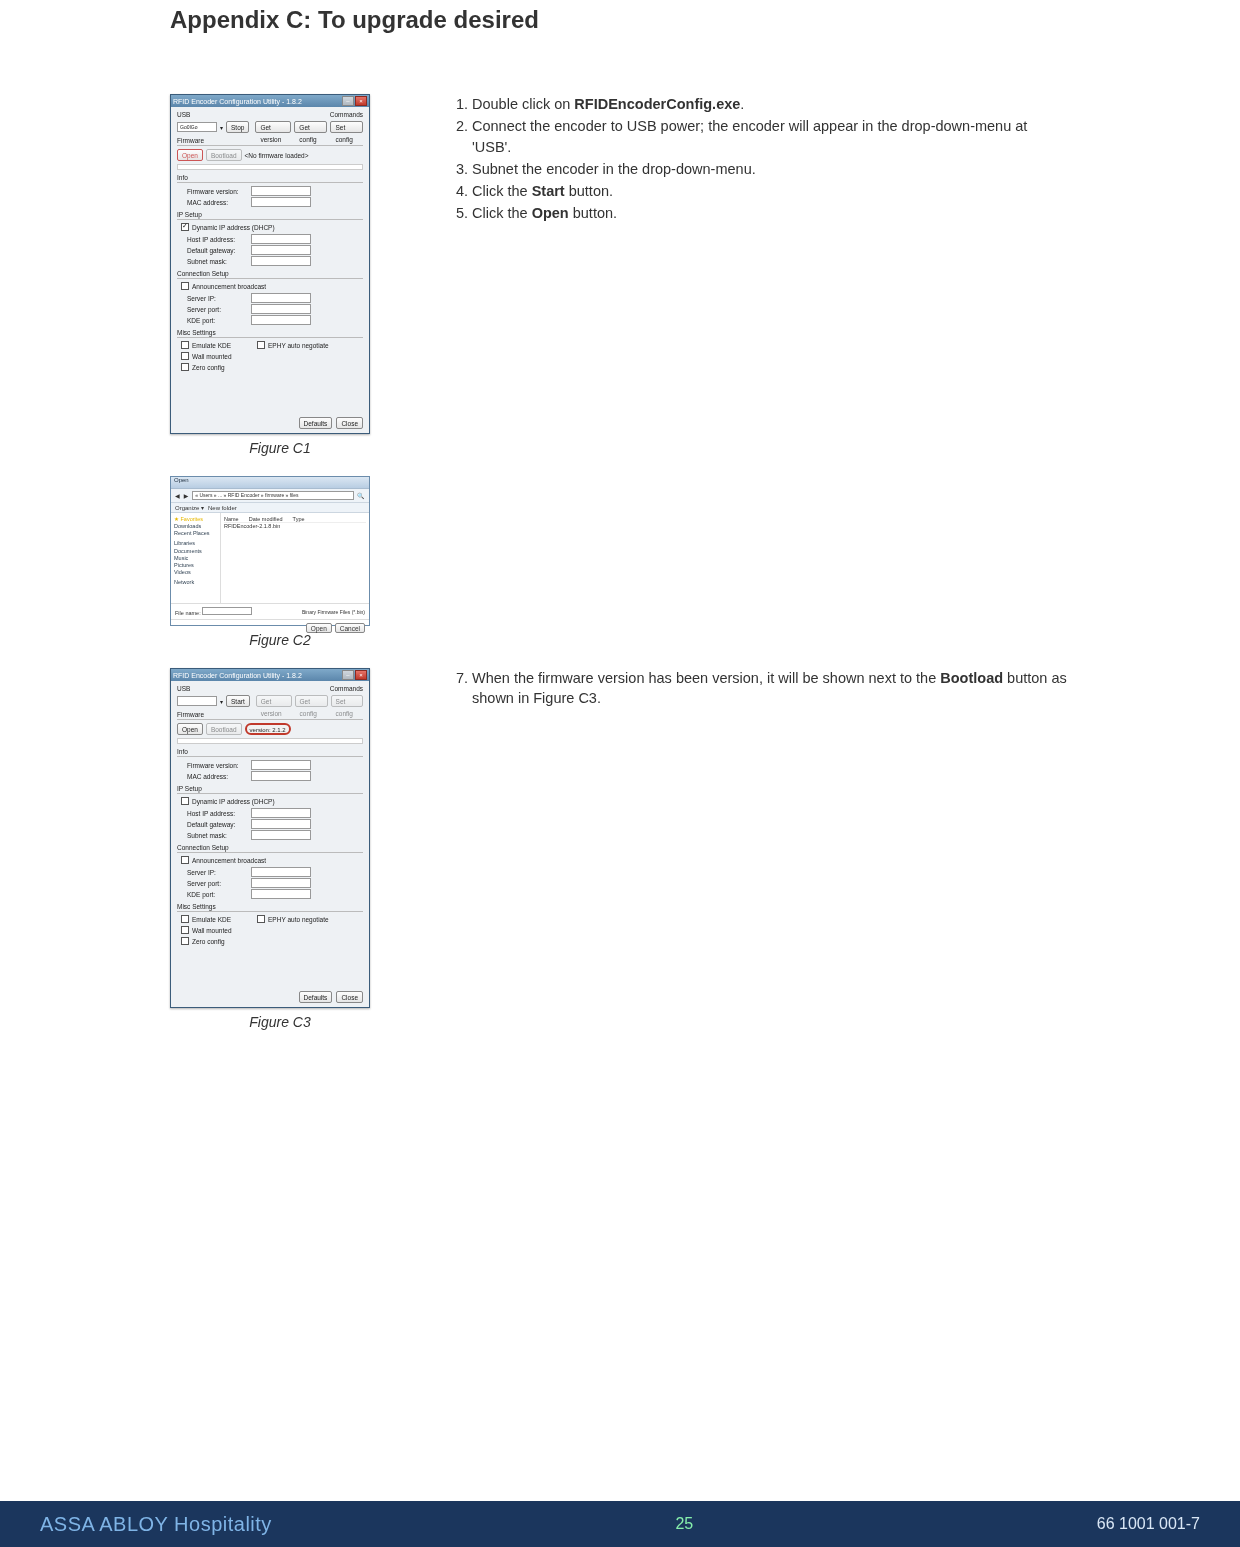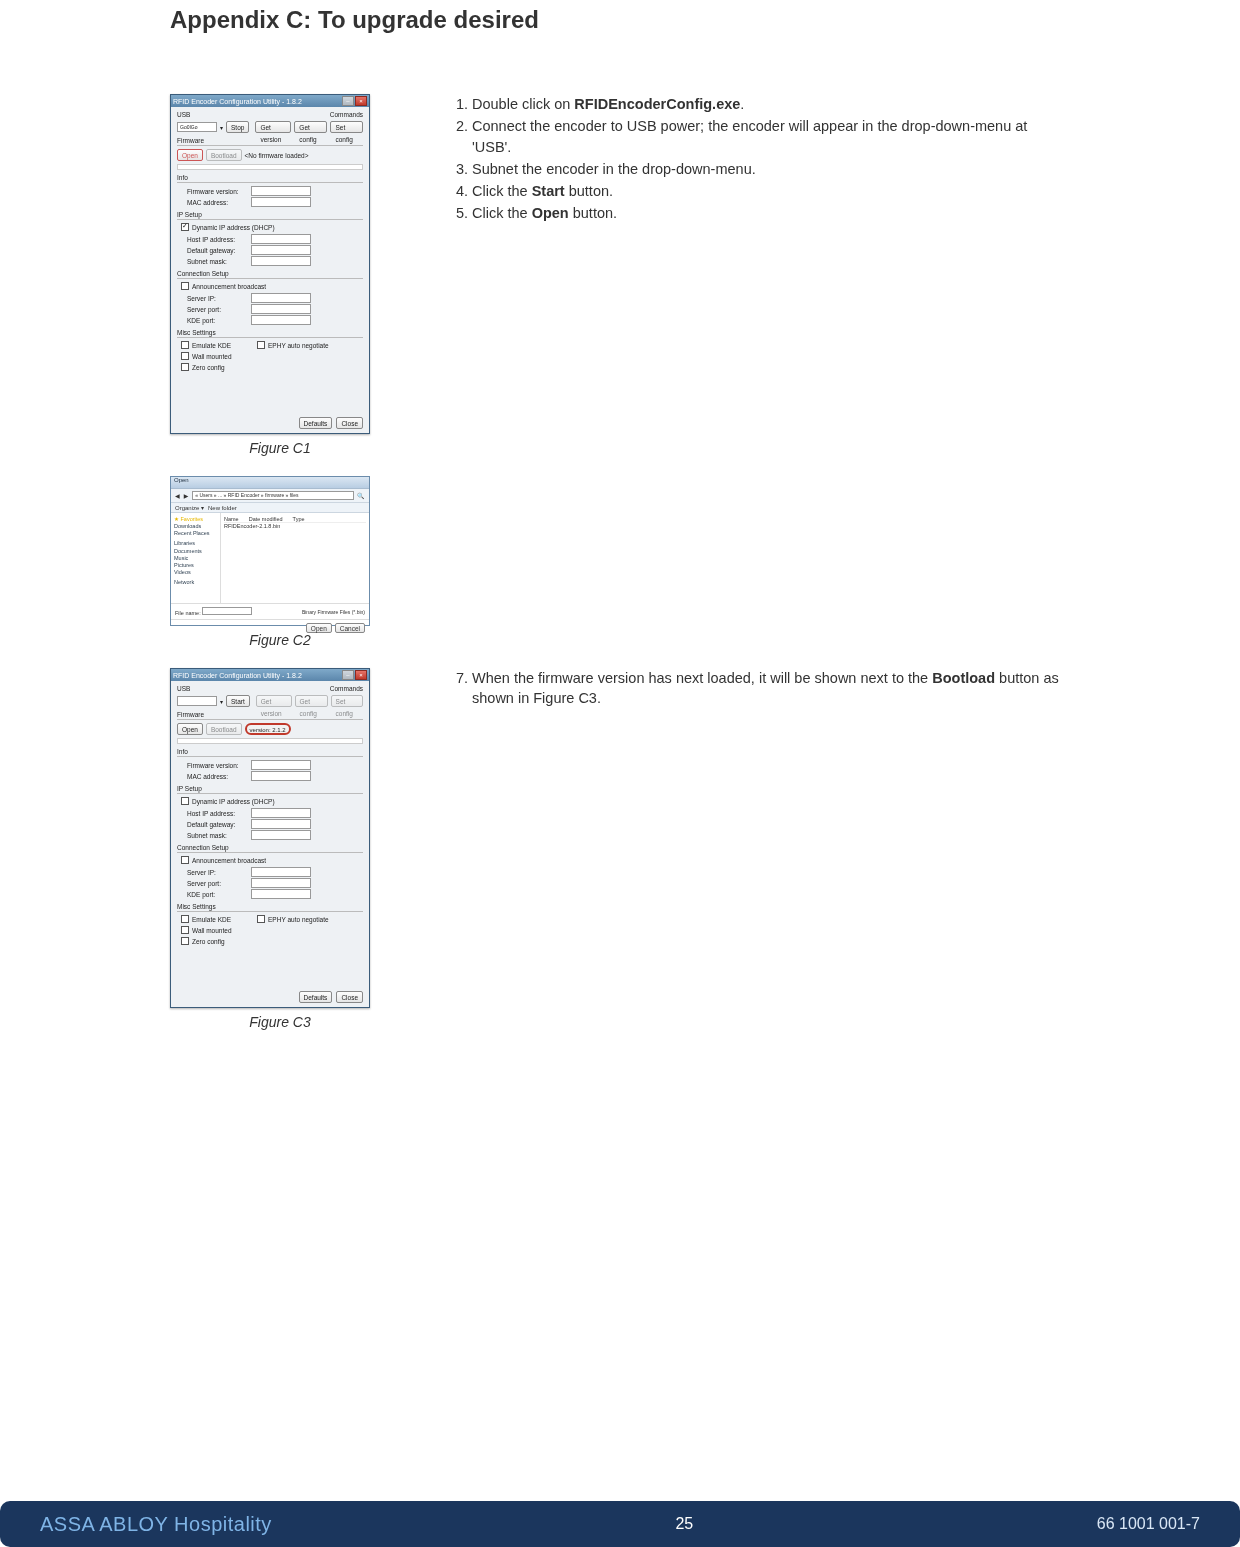--- a/index.html
+++ b/index.html
@@ -176,30 +176,29 @@
   .page-footer {
     position: absolute;
     left: 0; right: 0; bottom: 0;
     height: 46px;
     background: #1b365d;
     color: #cfe3ff;
     display: flex;
     align-items: center;
     justify-content: space-between;
     padding: 0 40px;
-    border-radius: 10px;
   }
   .page-footer .brand {
     color: #7fb4e6;
     font-family: "Arial Narrow", Arial, sans-serif;
     font-size: 20px;
     letter-spacing: .5px;
   }
   .page-footer .pnum {
-    color: #ffffff;
+    color: #86efac;
     font-size: 16px;
   }
   .page-footer .doc {
     color: #d9e6f5;
     font-size: 16px;
   }
 </style>
 </head>
 <body>
 
@@ -477,21 +476,21 @@
               <span class="btn">Defaults</span>
               <span class="btn">Close</span>
             </div>
           </div>
         </div>
       </div>
       <div class="figure-caption">Figure C3</div>
     </div>
     <div class="text-col">
       <ol class="steps" start="7">
-        <li><span>When the firmware version has next loaded, it will be shown next to the </span><span class="bold">Bootload</span><span> button as shown in Figure C3.</span></li>
+        <li><span>When the firmware version has been version, it will be shown next to the </span><span class="bold">Bootload</span><span> button as shown in Figure C3.</span></li>
       </ol>
     </div>
   </div>
 </div>
 
 <div class="page-footer">
   <span class="brand">ASSA ABLOY Hospitality</span>
   <span class="pnum">25</span>
   <span class="doc">66 1001 001-7</span>
 </div>

